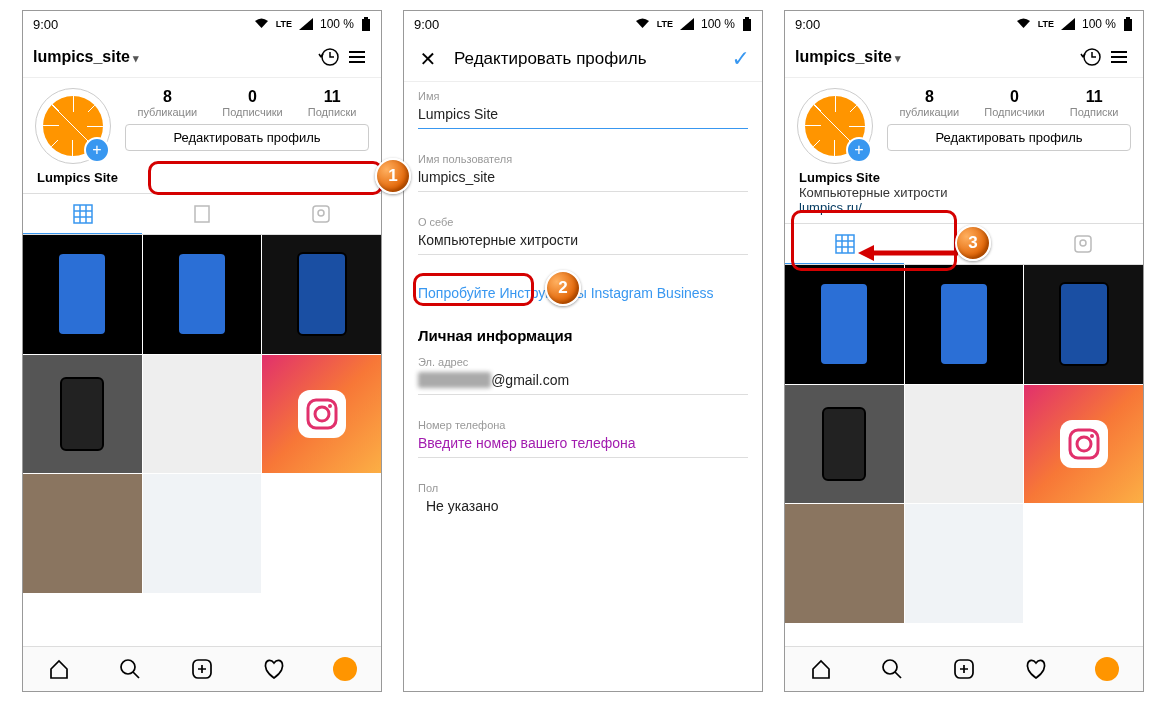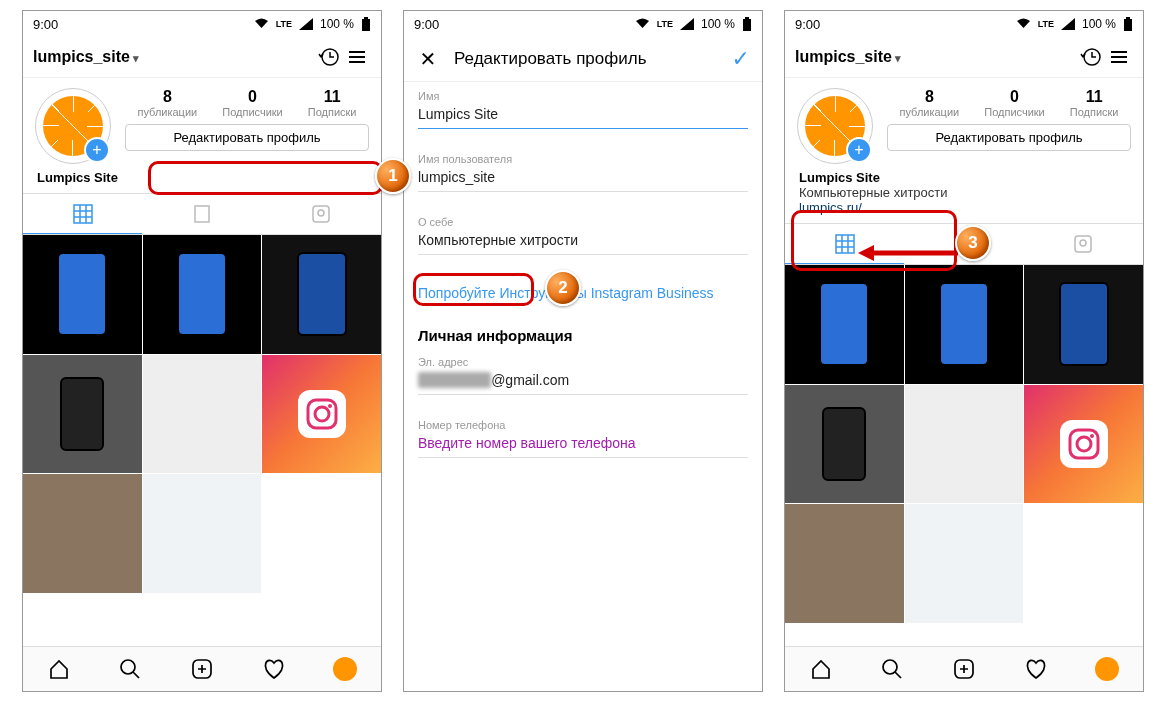--- a/index.html
+++ b/index.html
@@ -233,20 +233,24 @@
   <div class="bizlink">Попробуйте Инструменты Instagram Business</div>
   <div class="sect">Личная информация</div>
   <div class="fld">
     <div class="lbl">Эл. адрес</div>
     <div class="val"><span class="blurred">lumpics.site</span><span>@gmail.com</span></div>
   </div>
   <div class="fld">
     <div class="lbl">Номер телефона</div>
     <div class="val ph">Введите номер вашего телефона</div>
   </div>
+  <div class="fld">
+    <div class="lbl">Пол</div>
+    <div class="val" style="border:none;padding-left:8px">Не указано</div>
+  </div>
 </div>
 
 <div class="screen s3">
   <div class="statusbar">
     <span class="time">9:00</span>
     <span class="icons">
       <svg width="15" height="12">
           <path d="M7.5 10 L1 3 Q7.5 -2 14 3 Z" fill="#000"></path>
         </svg>
       <span style="font-size:9px;font-weight:600">LTE</span>

